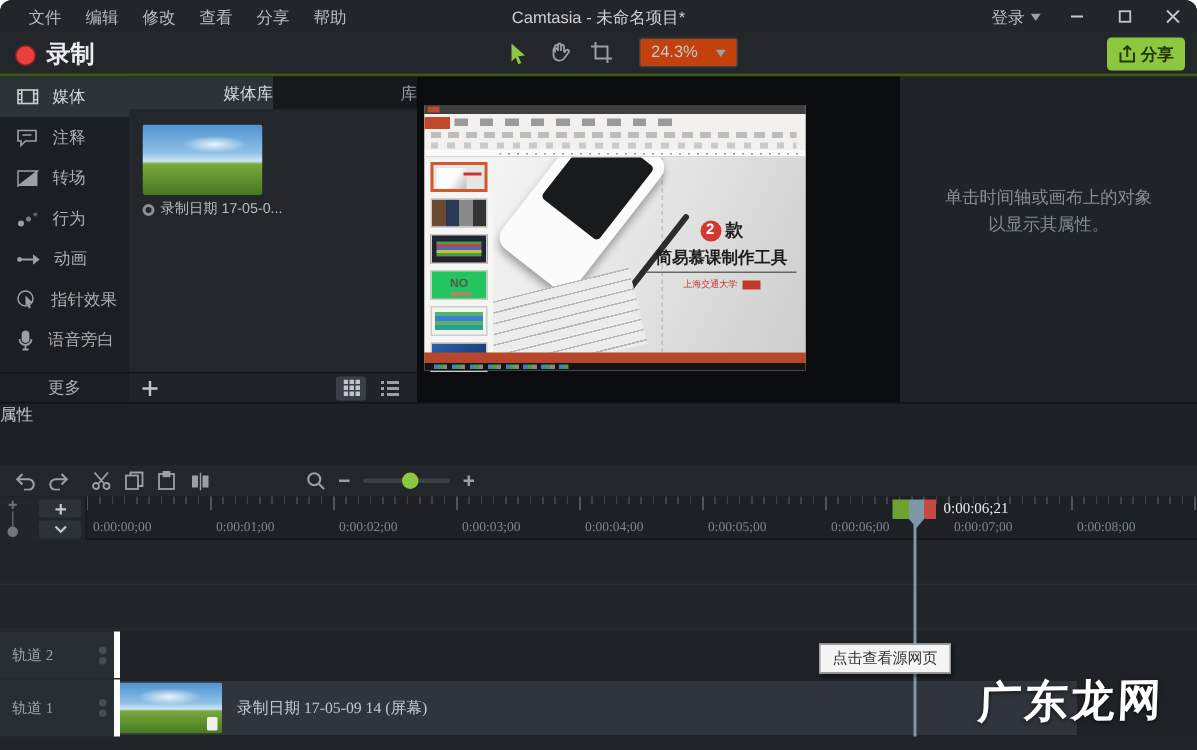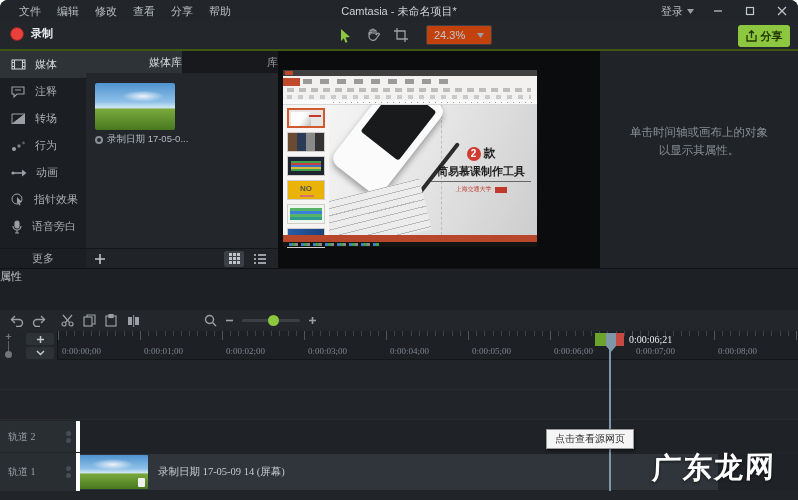--- a/index.html
+++ b/index.html
@@ -11,21 +11,21 @@
   .titlebar{position:absolute;left:0;top:0;width:798px;height:22px;background:#22262a;display:flex;align-items:center}
   .menu{display:flex;gap:2px;padding-left:12px}
   .menu-item{padding:0 7px;color:#b7bcc1;cursor:default}
   .win-title{position:absolute;left:0;right:0;text-align:center;color:#cdd2d6;pointer-events:none}
   .tb-right{position:absolute;right:8px;top:0;height:22px;display:flex;align-items:center;gap:16px}
   .login{display:flex;align-items:center;gap:4px;color:#b7bcc1}
   .winbtn{width:16px;height:16px;display:flex;align-items:center;justify-content:center}
 
   
   .toolbar{position:absolute;left:0;top:22px;width:798px;height:29px;background:#23272b;border-bottom:2px solid #3e5713}
-  .record{position:absolute;left:10px;top:4px;display:flex;align-items:center;gap:7px;font-weight:bold;color:#e9edf0;font-size:11px}
+  .record{position:absolute;left:10px;top:4px;display:flex;align-items:center;gap:7px;font-weight:bold;color:#e9edf0;font-size:16px}
   .rec-dot{width:14px;height:14px;border-radius:50%;background:#e8413c;border:1px solid #8f211e}
   .tools{position:absolute;left:334px;top:3px;display:flex;align-items:center;gap:6px}
   .toolbtn{width:22px;height:20px;display:flex;align-items:center;justify-content:center}
   .zoom-dd{margin-left:8px;width:66px;height:20px;background:#c2410c;border:1px solid #3a4046;border-radius:2px;
            display:flex;align-items:center;justify-content:space-between;padding:0 7px;color:#c3c8cd}
   .share-btn{position:absolute;right:8px;top:3px;width:52px;height:22px;background:#8dc63f;border-radius:3px;
              display:flex;align-items:center;justify-content:center;gap:4px;color:#233600;font-weight:bold}
 
   
   .main{position:absolute;left:0;top:51px;width:798px;height:217px}
@@ -75,21 +75,21 @@
      background:repeating-linear-gradient(to right,#999 0 1px,transparent 1px 6px)}
   .ppt-thumbs{position:absolute;left:0;top:35px;width:46px;height:130px;background:#f6f5f4;padding-top:3px}
   .ppt-th{width:38px;margin:0 auto 4px;height:20px;background:#e8e6e4;border:1px solid #cfccc9;position:relative;overflow:hidden}
   .ppt-th.sel{border:2px solid #d05a2e}
   .th1a{position:absolute;left:2px;top:2px;width:20px;height:14px;background:linear-gradient(125deg,#fdfdfd 55%,#bdbdbd)}
   .th1b{position:absolute;right:2px;top:5px;width:12px;height:2px;background:#c0392b}
   .th2{background:linear-gradient(90deg,#6b4a32 0 25%,#2b3a55 25% 50%,#8a8a8a 50% 75%,#333 75%)}
   .th3{background:#1e2430}
   .th3 i{position:absolute;left:3px;top:4px;width:30px;height:10px;
      background:repeating-linear-gradient(to bottom,#3fa14d 0 2px,#c94040 2px 4px,#3a6fc9 4px 6px,#d7b83a 6px 8px)}
-  .th4{background:#eab308;color:#555;font-weight:bold;font-size:8px;text-align:center;line-height:16px}
+  .th4{background:#22c55e;color:#555;font-weight:bold;font-size:8px;text-align:center;line-height:16px}
   .th4 i{position:absolute;left:12px;bottom:2px;width:14px;height:2px;background:#d87070}
   .th5{background:#eef6ee}
   .th5 i{position:absolute;left:2px;top:3px;width:32px;height:12px;
      background:repeating-linear-gradient(to bottom,#58b368 0 3px,#3a7fd9 3px 6px,#58b368 6px 9px,#2b9e8f 9px 12px)}
   .th6{background:linear-gradient(120deg,#2b5fa8,#173b73)}
   .ppt-slide{position:absolute;left:46px;top:35px;width:208px;height:130px;overflow:hidden;
      background:linear-gradient(115deg,#f4f4f4 0%,#e6e6e6 45%,#cdcdcd 100%)}
   .guide{position:absolute;left:112px;top:0;height:130px;border-left:1px dashed #b0b0b0;opacity:.7}
   .phone{position:absolute;left:28px;top:-26px;width:62px;height:112px;background:#fbfbfb;border-radius:10px;
      transform:rotate(38deg);box-shadow:2px 3px 6px rgba(0,0,0,.35)}

